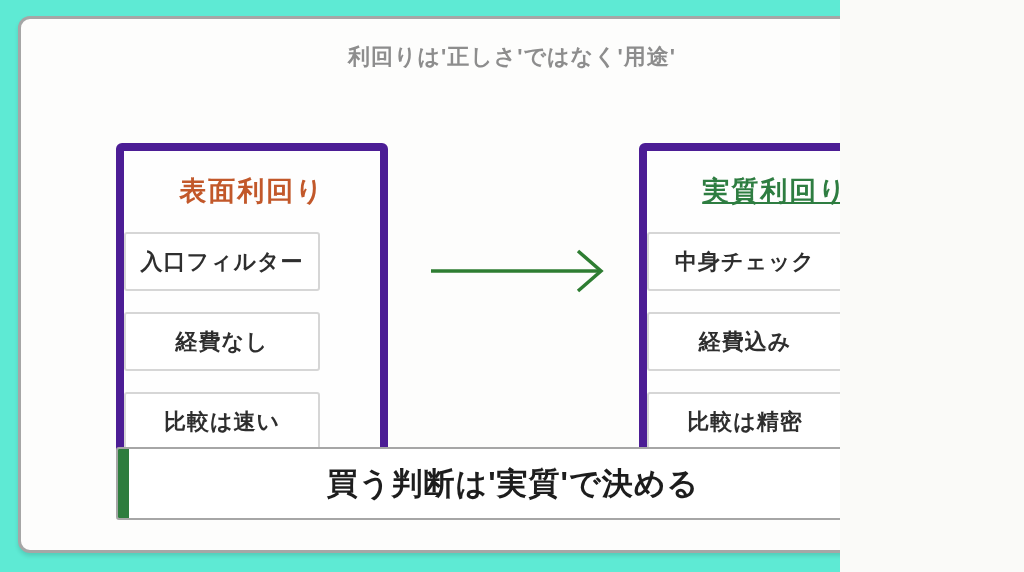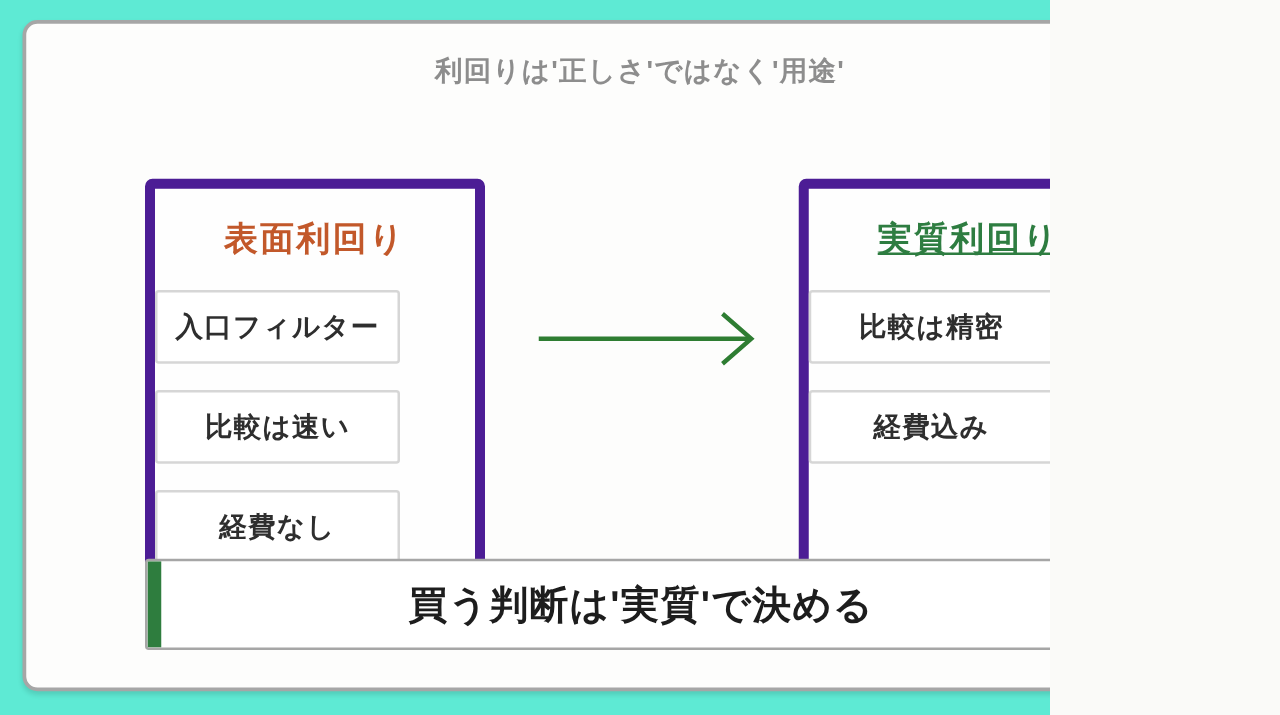--- a/index.html
+++ b/index.html
@@ -120,37 +120,38 @@
 
 <div class="stage">
   <div class="frame">
 
     <div class="main-title" style="color: rgb(141, 141, 141);">利回りは'正しさ'ではなく'用途'</div>
 
     <div class="panel left">
       <div class="panel-header" style="color: rgb(194, 88, 42);">表面利回り</div>
       <div class="panel-items">
         <div class="item-box">入口フィルター</div>
+        <div class="item-box">経費なし</div>
         <div class="item-box">比較は速い</div>
-        <div class="item-box">経費なし</div>
       </div>
     </div>
 
     <div class="arrow-wrap">
       <svg width="180" height="48" viewBox="0 0 180 48">
         <line x1="3" y1="24" x2="172" y2="24" fill="none" stroke-width="3.5" style="stroke: rgb(46, 125, 50);"></line>
         <polyline points="150,4 173,24 150,44" fill="none" stroke-width="3.5" style="stroke: rgb(46, 125, 50);"></polyline>
       </svg>
     </div>
 
     <div class="panel right">
       <div class="panel-header" style="color: rgb(46, 125, 65); text-decoration: underline;">実質利回り</div>
       <div class="panel-items">
+        <div class="item-box">中身チェック</div>
+        <div class="item-box">経費込み</div>
         <div class="item-box">比較は精密</div>
-        <div class="item-box">経費込み</div>
       </div>
     </div>
 
     <div class="banner">
       <div class="banner-accent" style="background: rgb(46, 125, 62);"></div>
       <div class="banner-text">買う判断は'実質'で決める</div>
     </div>
 
   </div>
 </div>

